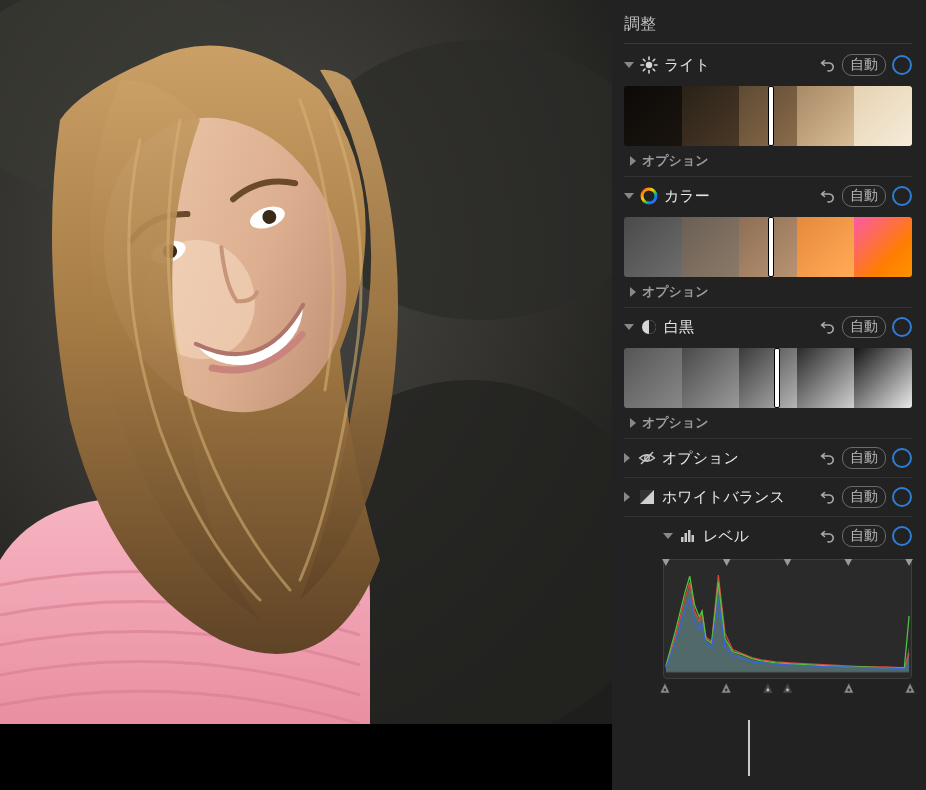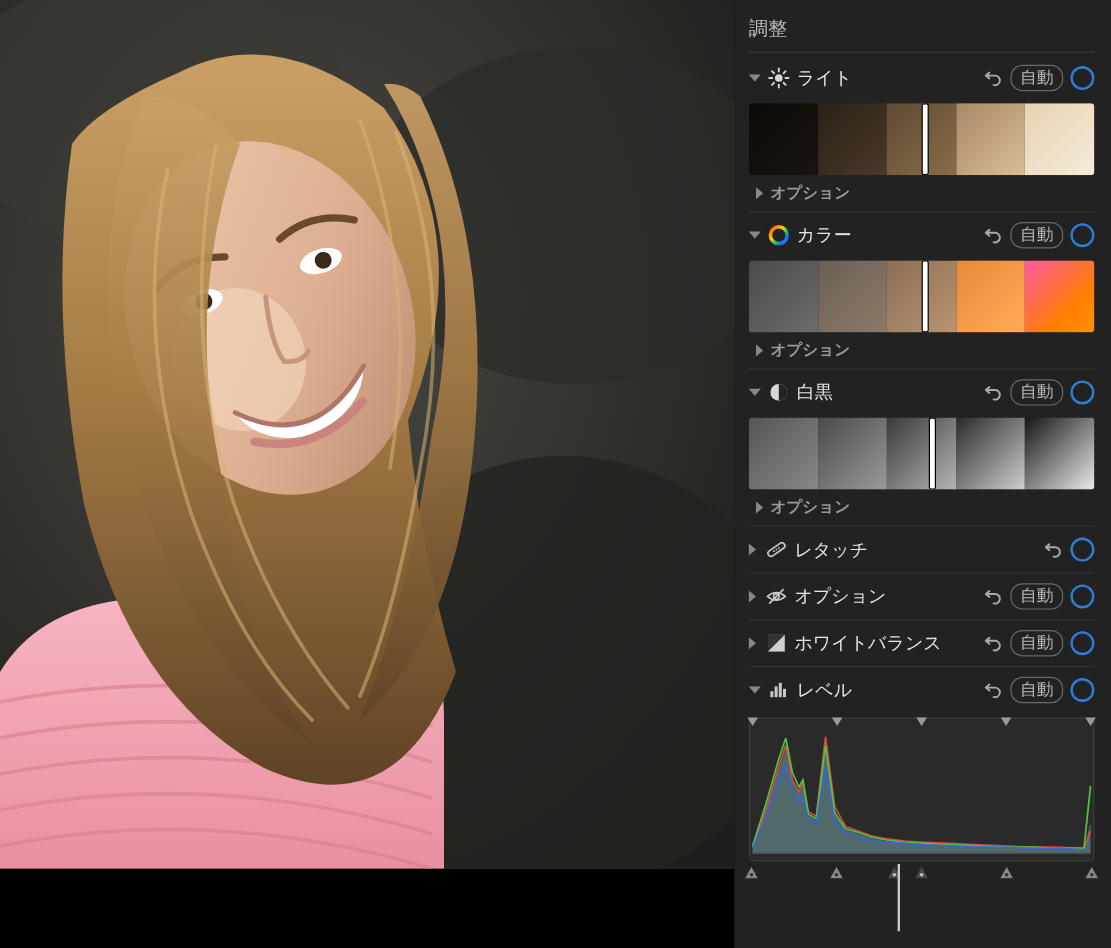--- a/index.html
+++ b/index.html
@@ -225,39 +225,20 @@
         <div class="th" style="background:linear-gradient(135deg,#2a2a2a,#cfcfcf);"></div>
         <div class="th" style="background:linear-gradient(135deg,#151515,#eaeaea);"></div>
         <div class="marker" style="left:52%;"></div>
       </div>
       <div class="options-row">
         <span class="tri right"></span>
         <span>オプション</span>
       </div>
     </div>
 
-    <div class="adj">
-      <div class="adj-header">
-        <span class="tri right" style="margin-right:2px;"></span>
-        <span class="adj-icon">
-          <svg width="18" height="18" viewBox="0 0 18 18">
-              <rect x="1" y="6.5" width="16" height="5" rx="2.5" fill="none" stroke="#c8c8c8" stroke-width="1.4" transform="rotate(-35 9 9)"></rect>
-              <circle cx="9" cy="9" r="0.8" fill="#c8c8c8"></circle>
-              <circle cx="7" cy="10.3" r="0.8" fill="#c8c8c8"></circle>
-              <circle cx="11" cy="7.7" r="0.8" fill="#c8c8c8"></circle>
-            </svg>
-        </span>
-        <span class="adj-label">レタッチ</span>
-        <span class="spacer"></span>
-        <span class="undo"><svg width="16" height="16" viewBox="0 0 16 16">
-              <path d="M4.5 3.5 L1.5 6 L4.5 8.5 M2 6 H9 a4 4 0 1 1 -1 7.8" fill="none" stroke="#aaa" stroke-width="1.6" stroke-linecap="round" stroke-linejoin="round"></path>
-            </svg></span>
-        <span class="ring"></span>
-      </div>
-    </div>
 
     <div class="adj">
       <div class="adj-header">
         <span class="tri right" style="margin-right:2px;"></span>
         <span class="adj-icon">
           <svg width="18" height="18" viewBox="0 0 18 18">
               <path d="M1.5 9 Q9 2.5 16.5 9 Q9 15.5 1.5 9 Z" fill="none" stroke="#c8c8c8" stroke-width="1.3"></path>
               <circle cx="9" cy="9" r="2.3" fill="none" stroke="#c8c8c8" stroke-width="1.3"></circle>
               <line x1="3" y1="15" x2="15" y2="3" stroke="#c8c8c8" stroke-width="1.4"></line>
             </svg>
@@ -284,21 +265,21 @@
         <span class="adj-label">ホワイトバランス</span>
         <span class="spacer"></span>
         <span class="undo"><svg width="16" height="16" viewBox="0 0 16 16">
               <path d="M4.5 3.5 L1.5 6 L4.5 8.5 M2 6 H9 a4 4 0 1 1 -1 7.8" fill="none" stroke="#aaa" stroke-width="1.6" stroke-linecap="round" stroke-linejoin="round"></path>
             </svg></span>
         <span class="auto-pill">自動</span>
         <span class="ring"></span>
       </div>
     </div>
 
-    <div class="adj" style="border-bottom:none;">
+    <div class="adj" style="border-bottom:none;margin-left:39px;">
       <div class="adj-header">
         <span class="tri down"></span>
         <span class="adj-icon">
           <svg width="18" height="18" viewBox="0 0 18 18">
               <rect x="2" y="10" width="2.5" height="5" fill="#c8c8c8"></rect>
               <rect x="5.5" y="6" width="2.5" height="9" fill="#c8c8c8"></rect>
               <rect x="9" y="3" width="2.5" height="12" fill="#c8c8c8"></rect>
               <rect x="12.5" y="8" width="2.5" height="7" fill="#c8c8c8"></rect>
             </svg>
         </span>

